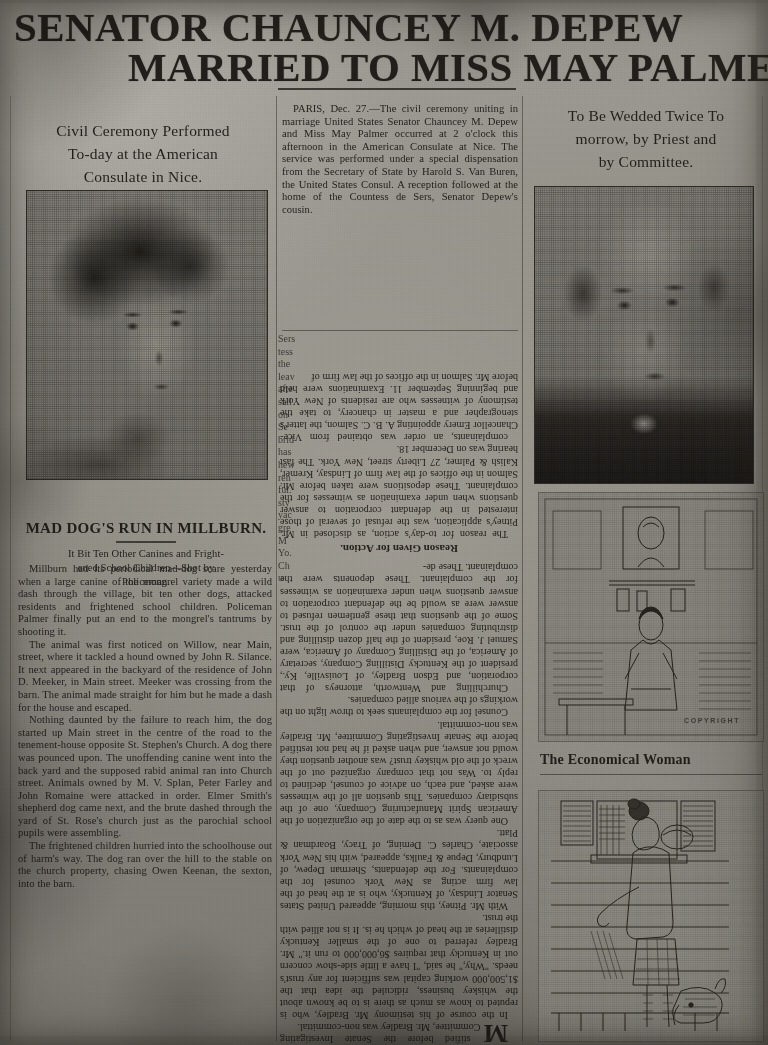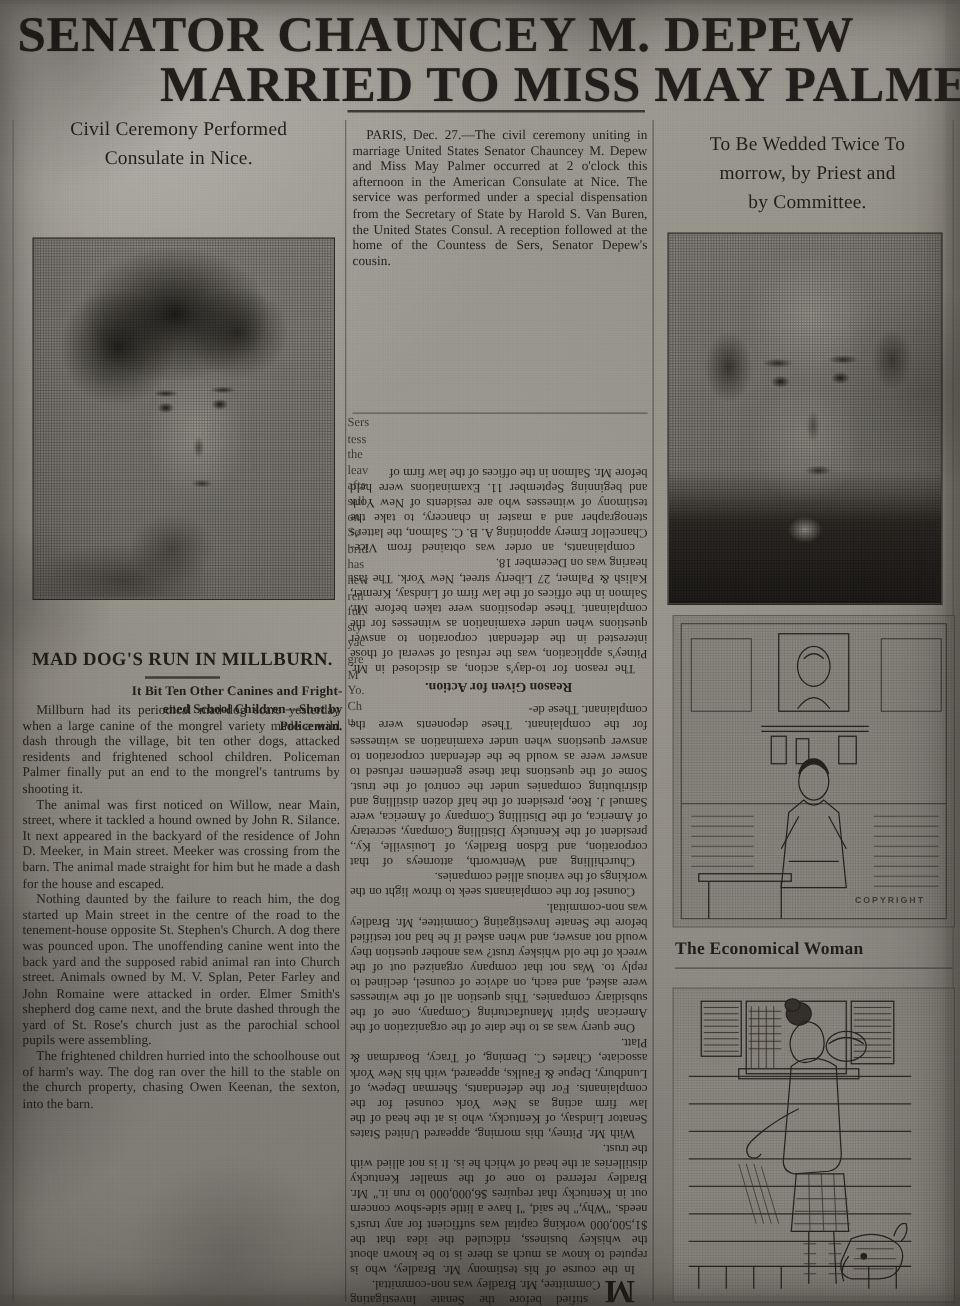--- a/index.html
+++ b/index.html
@@ -79,21 +79,21 @@
     font-family:"Liberation Serif", serif;
     letter-spacing:.05px;
   }
   .body-col p{margin:0;text-indent:11px;}
 
   .subhead-main{
     text-align:center;font-weight:700;color:#221e1a;
     font-size:15px;letter-spacing:.3px;font-family:"Liberation Serif", serif;
   }
   .subhead-sub{
-    text-align:right;font-weight:700;color:#221e1a;
+    text-align:center;font-weight:400;color:#221e1a;
     font-size:10.5px;line-height:14px;letter-spacing:.1px;
     font-family:"Liberation Serif", serif;
   }
   .rule-short{height:1.5px;background:#2c2823;opacity:.8;margin:4px auto;width:60px;}
 
   
   .portrait-frame{
     position:absolute;border:1.5px solid #2e2a25;
     background:#8d8a83;overflow:hidden;
   }
@@ -210,22 +210,23 @@
   <div id="hl1" class="head-line">SENATOR CHAUNCEY M. DEPEW</div>
   <div id="hl2" class="head-line">MARRIED TO MISS MAY PALMER</div>
   <div id="hl-rule"></div>
 </div>
 
 <div class="vrule" style="left:276px;top:96px;height:945px;"></div>
 <div class="vrule" style="left:522px;top:96px;height:945px;"></div>
 <div class="vrule" style="left:10px;top:96px;height:945px;opacity:.35;"></div>
 <div class="vrule" style="left:762px;top:96px;height:945px;opacity:.3;"></div>
 
-<div class="clip soft" style="left:18px;top:92px;width:250px;">
+<div class="clip soft" style="left:18px;top:119px;width:250px;">
   <div class="deck">Civil  Ceremony  Performed</div>
+  <div class="deck">To-day at the American</div>
   <div class="deck">Consulate in Nice.</div>
 </div>
 
 <div class="portrait-frame" style="left:26px;top:190px;width:240px;height:288px;">
   <div class="face-woman"></div>
   <div class="halftone"></div>
 </div>
 
 <div class="clip soft" style="left:18px;top:488px;width:256px;margin-top:32px;">
   <div class="subhead-main">MAD DOG'S RUN IN MILLBURN.</div>

